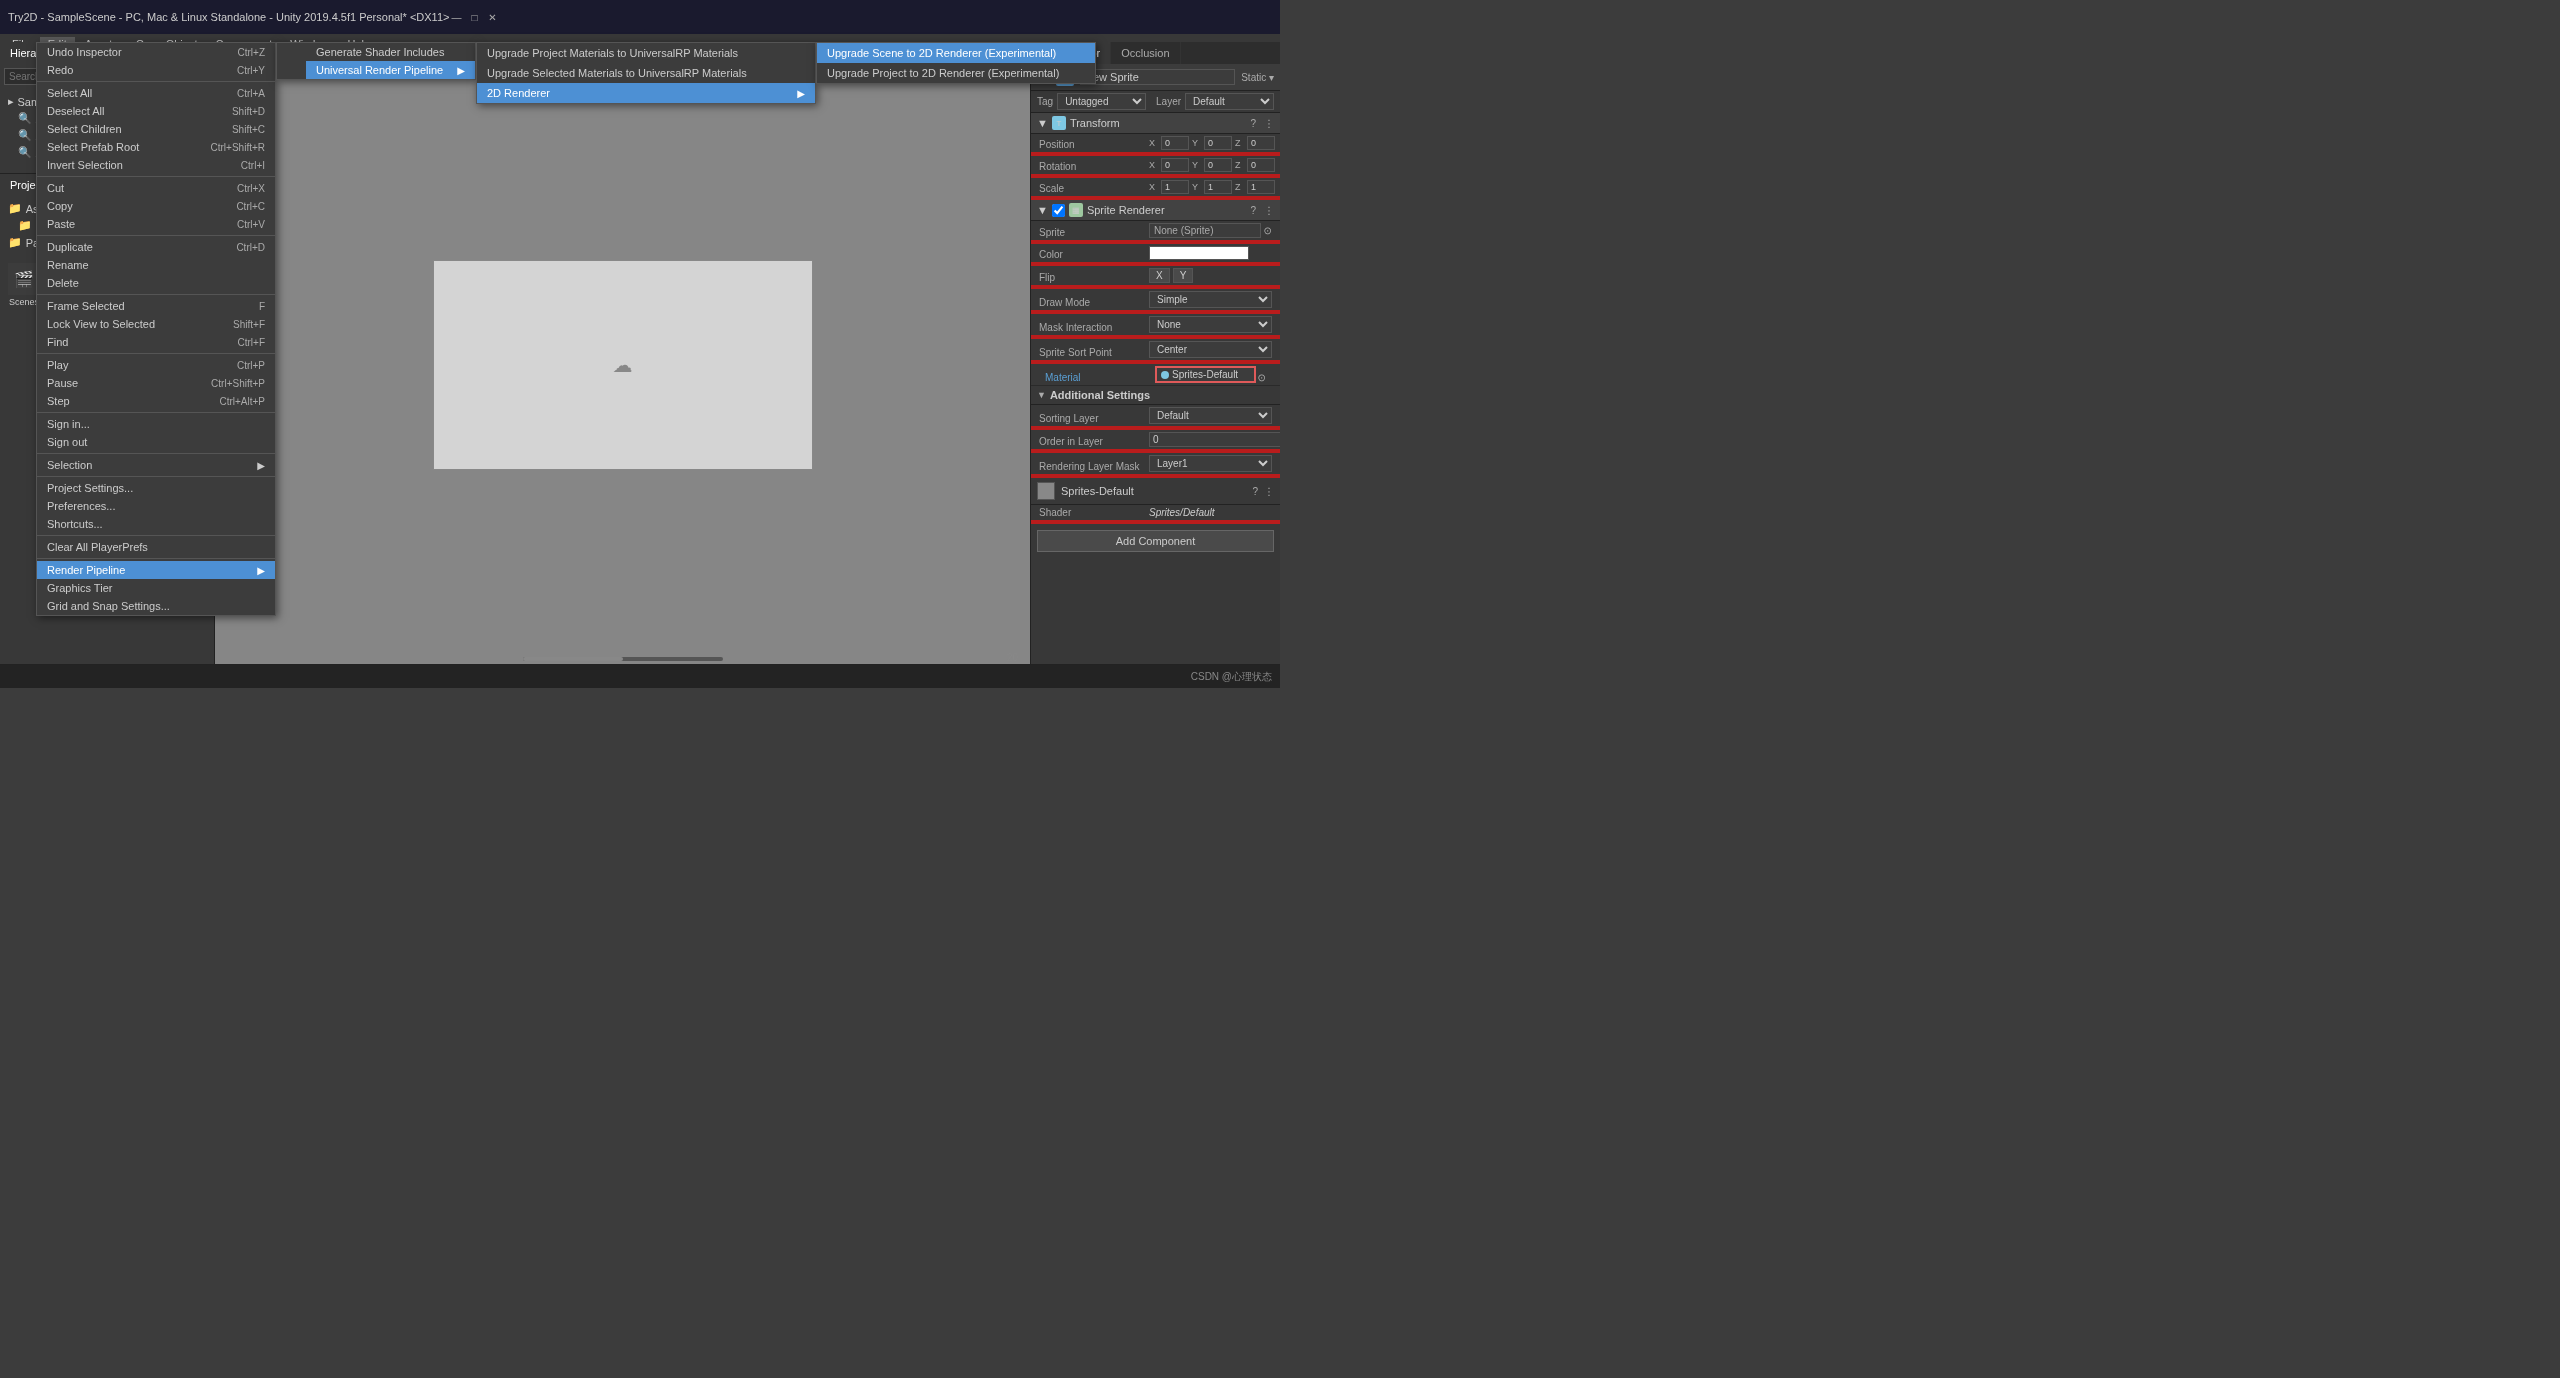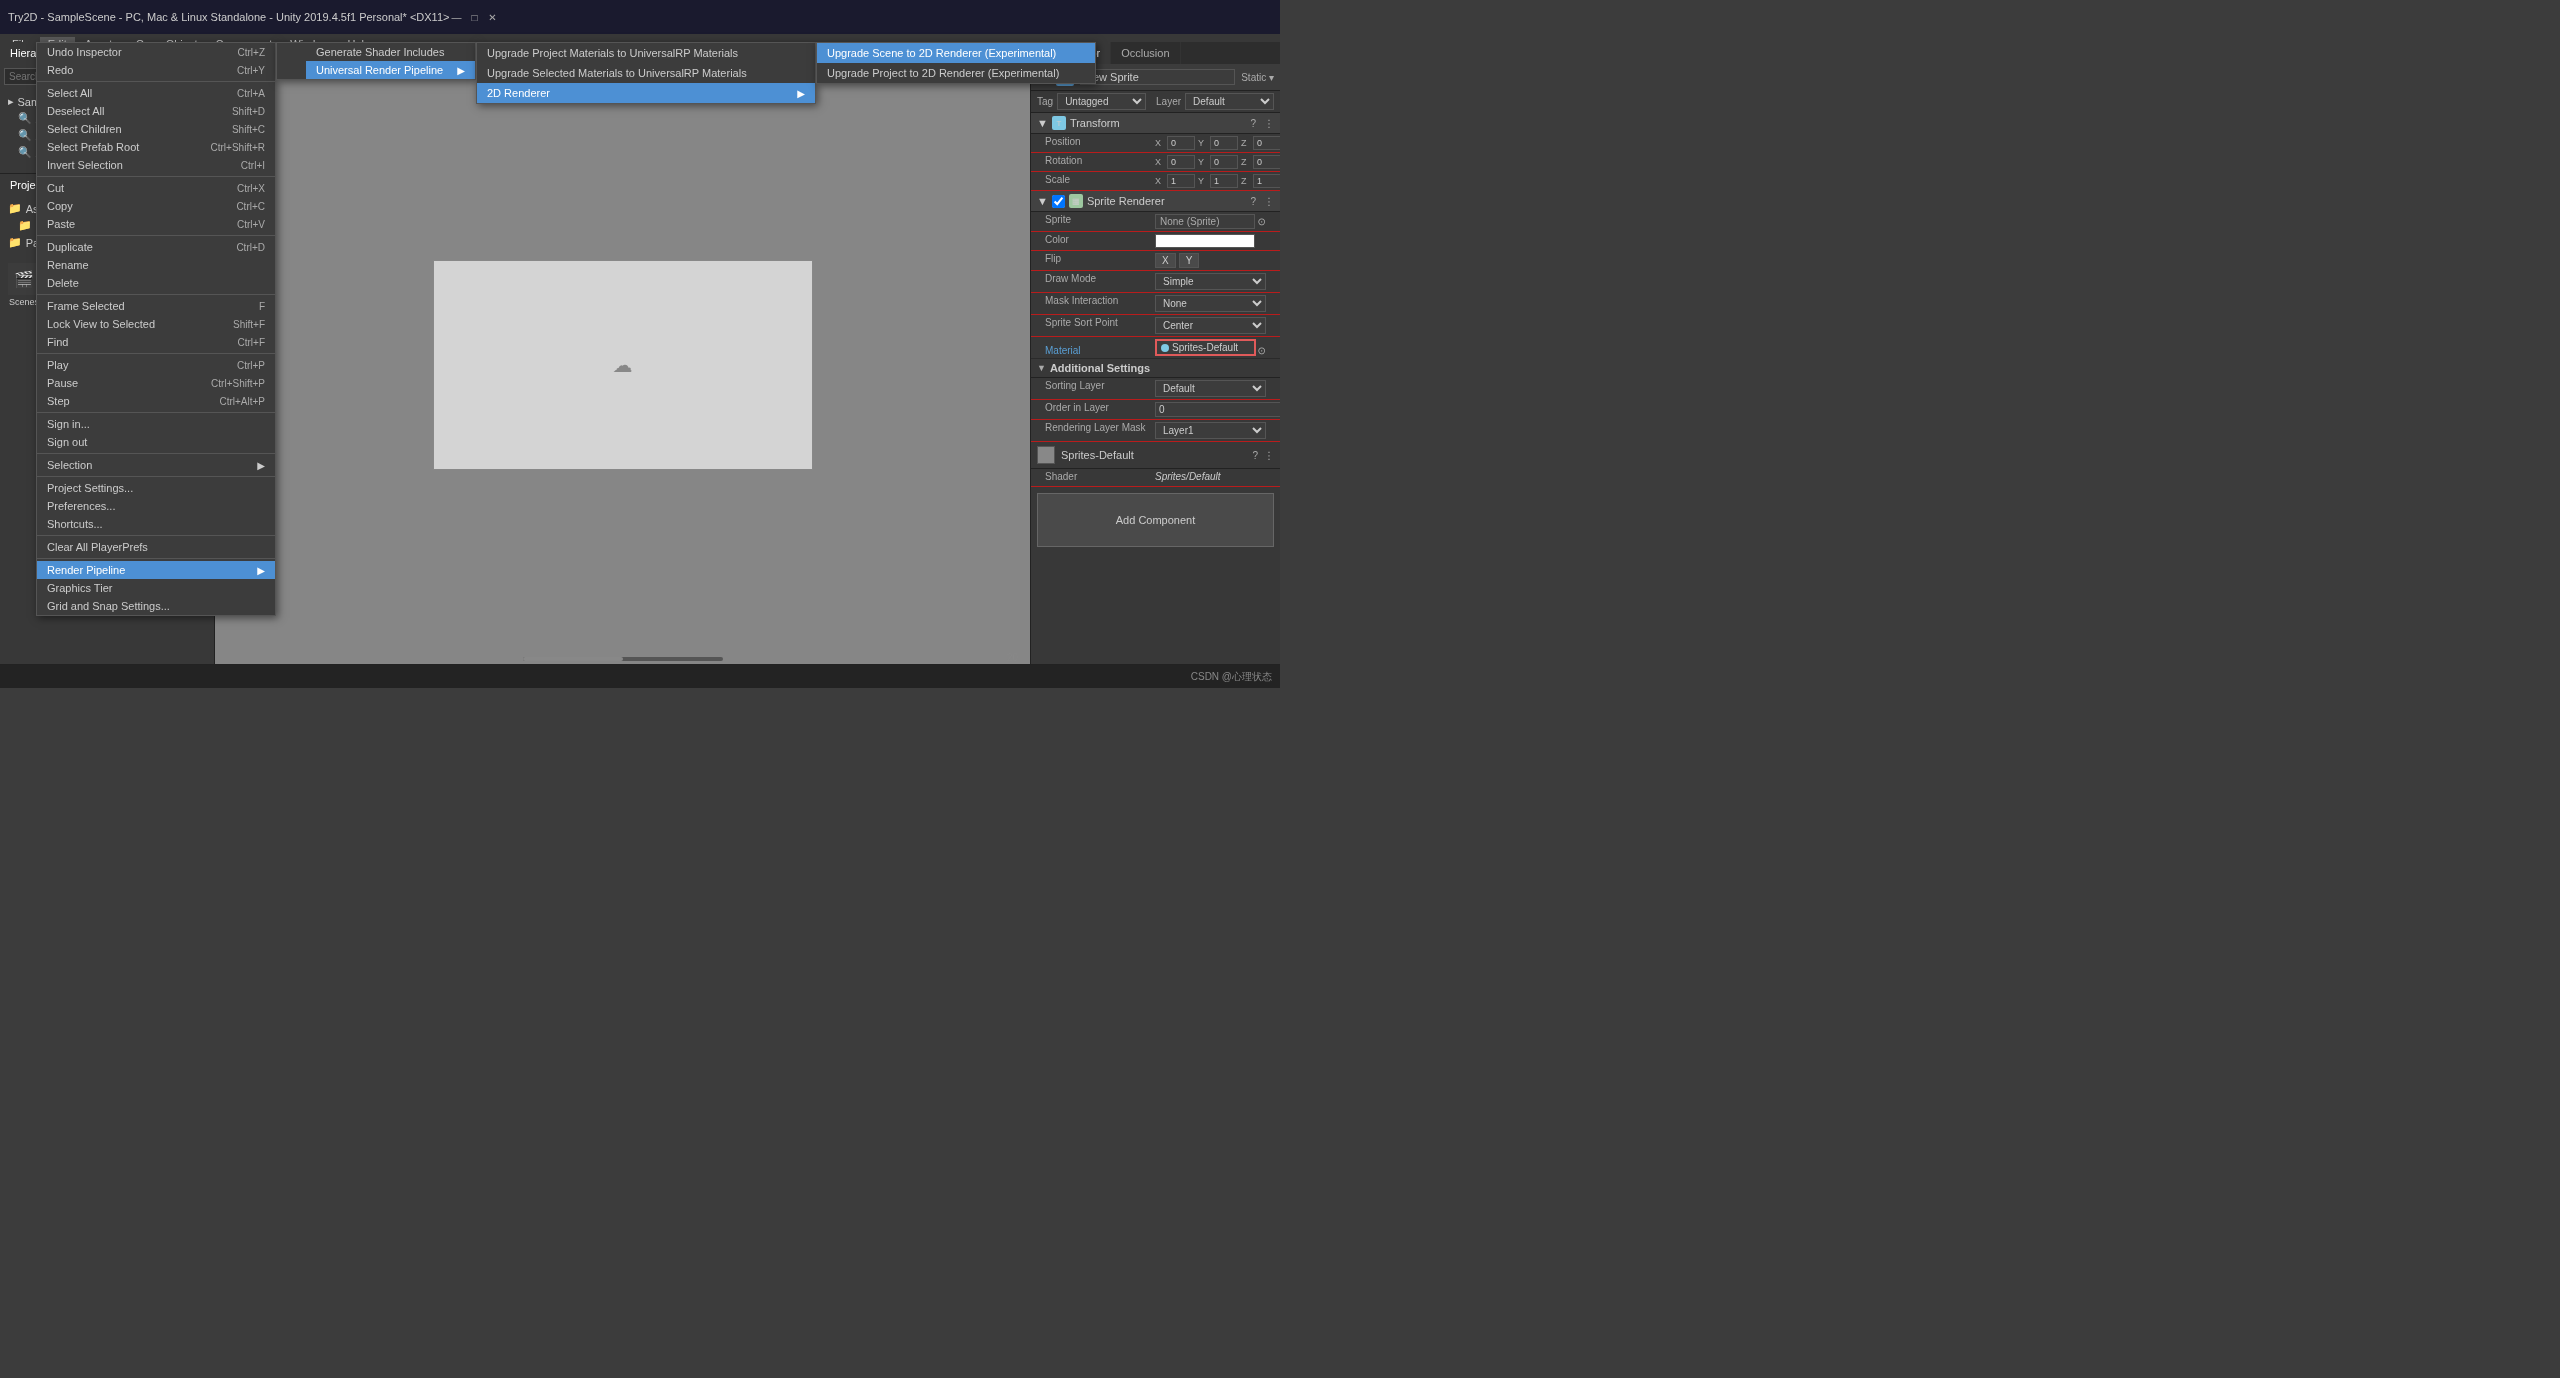--- a/index.html
+++ b/index.html
@@ -118,23 +118,23 @@
       border-radius: 2px;
       display: flex;
       align-items: center;
       justify-content: center;
       font-size: 8px;
     }
     .component-name { flex: 1; font-size: 11px; color: #ccc; }
 
     .property-row {
       display: flex;
-      align-items: flex-start;
-      padding: 2px 14px;
-      border-bottom: 1px solid #b91c1c;
+      align-items: flex-end;
+      padding: 2px 8px;
+      border-bottom: 4px solid #b91c1c;
       min-height: 18px;
     }
     .property-label {
       width: 110px;
       font-size: 10px;
       color: #aaa;
       flex-shrink: 0;
     }
     .property-value {
       flex: 1;
@@ -217,21 +217,21 @@
     }
     .section-arrow { color: #aaa; font-size: 9px; }
     .section-name { font-size: 11px; color: #ccc; font-weight: bold; }
 
     .add-component-btn {
       margin: 6px;
       background: #4a4a4a;
       border: 1px solid #666;
       color: #ccc;
       font-size: 11px;
-      padding: 20px;
+      padding: 4px;
       text-align: center;
       cursor: pointer;
     }
 
     
     .statusbar {
       height: 24px;
       background: #232323;
       display: flex;
       align-items: center;

